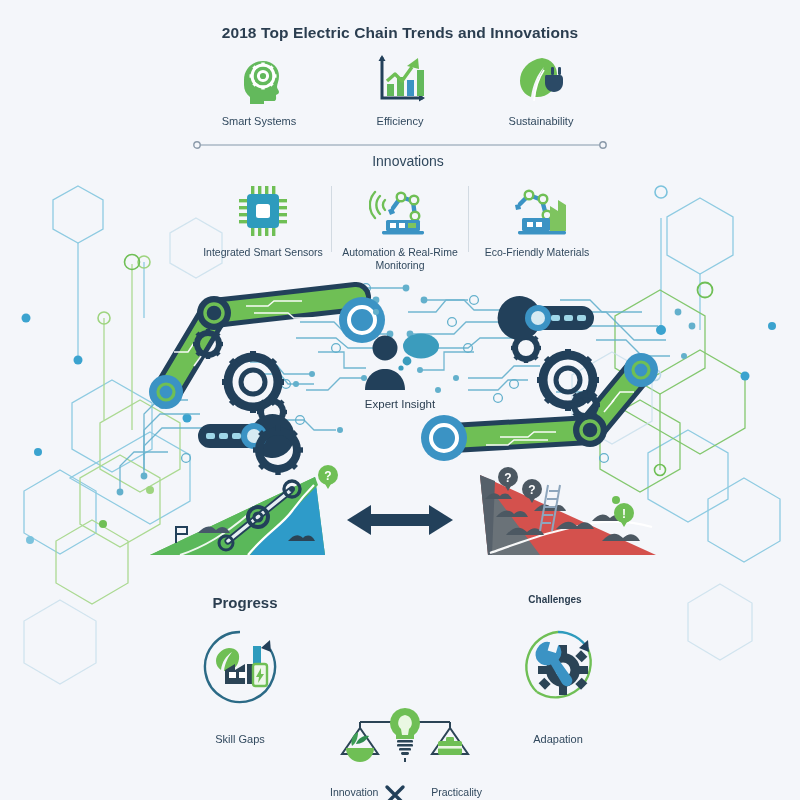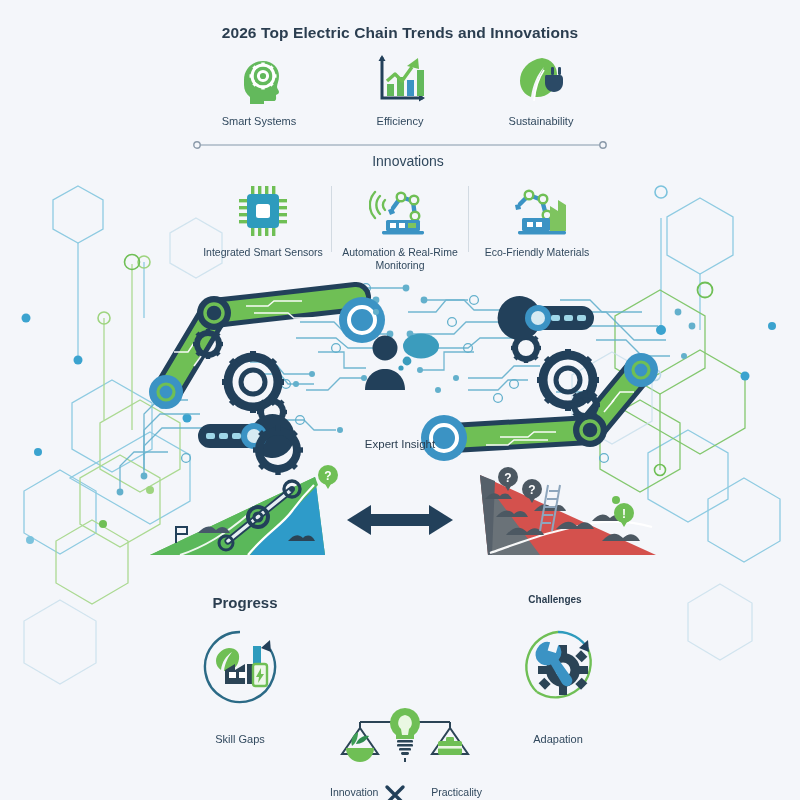--- a/index.html
+++ b/index.html
@@ -32,21 +32,21 @@
 
   
   #innov-title{left:0;right:0;top:153px;text-align:center;font-size:14px;color:#31495e;padding-left:16px;}
   #innovations{left:200px;top:180px;width:400px;display:flex;justify-content:space-between;}
   .inv{width:126px;display:flex;flex-direction:column;align-items:center;position:relative;}
   .inv .glyph{height:58px;display:flex;align-items:flex-end;justify-content:center;}
   .inv .cap{margin-top:8px;font-size:10.5px;line-height:13px;color:#31495e;text-align:center;}
   .vsep{position:absolute;top:6px;width:1px;height:66px;background:#d2dae2;}
 
   
-  #expert{left:330px;top:330px;width:140px;display:flex;flex-direction:column;align-items:center;gap:40px;}
+  #expert{left:330px;top:330px;width:140px;display:flex;flex-direction:column;align-items:center;}
   #expert .cap{margin-top:6px;font-size:11.5px;color:#2b3e50;}
 
   
   #mountains{left:140px;top:455px;width:520px;height:110px;}
   #cap-progress{left:180px;top:594px;width:130px;text-align:center;font-size:15px;font-weight:bold;color:#2b3e50;}
   #cap-challenges{left:490px;top:594px;width:130px;text-align:center;font-size:10px;font-weight:bold;color:#2b3e50;}
 
   
   .badge{width:130px;display:flex;flex-direction:column;align-items:center;}
   .badge .cap{margin-top:25px;font-size:11px;color:#31495e;text-align:center;}
@@ -127,21 +127,21 @@
       <circle cx="655" cy="375" r="5.5" fill="none" stroke="#bcd9e8" stroke-width="1.6"></circle>
       <circle cx="745" cy="376" r="4.5" fill="#3ba3cf"></circle>
       <circle cx="660" cy="470" r="5.5" fill="none" stroke="#6fbf55" stroke-width="1.6"></circle>
       <circle cx="772" cy="326" r="4" fill="#3ba3cf"></circle>
       <circle cx="616" cy="500" r="4" fill="#6fbf55"></circle>
       <circle cx="150" cy="490" r="4" fill="#9ed47f"></circle>
       <circle cx="30" cy="540" r="4" fill="#7cc3dd"></circle>
     </g>
   </svg>
 
-  <div class="abs" id="title">2026 Top Electric Chain Trends and Innovations</div>
+  <div class="abs" id="title">2018 Top Electric Chain Trends and Innovations</div>
 
   <div class="abs" id="trends">
 
     <div class="trend">
       <div class="glyph">
         <svg width="46" height="50" viewBox="0 0 46 50">
           <path d="M8 26c0-11 8-19 19-19 10 0 16 7 16 15 0 5-2 8-2 11 0 2 2 3 2 5 0 2-2 2-3 3 0 3 1 6-3 6h-9v4H14v-8c-4-3-6-7-6-12 0-1 0-3 0-5z" fill="#63b95c"></path>
           <g transform="translate(27,22)">
             <circle r="11" fill="none" stroke="#ffffff" stroke-width="3"></circle>
             <circle r="4.6" fill="none" stroke="#ffffff" stroke-width="3"></circle>

